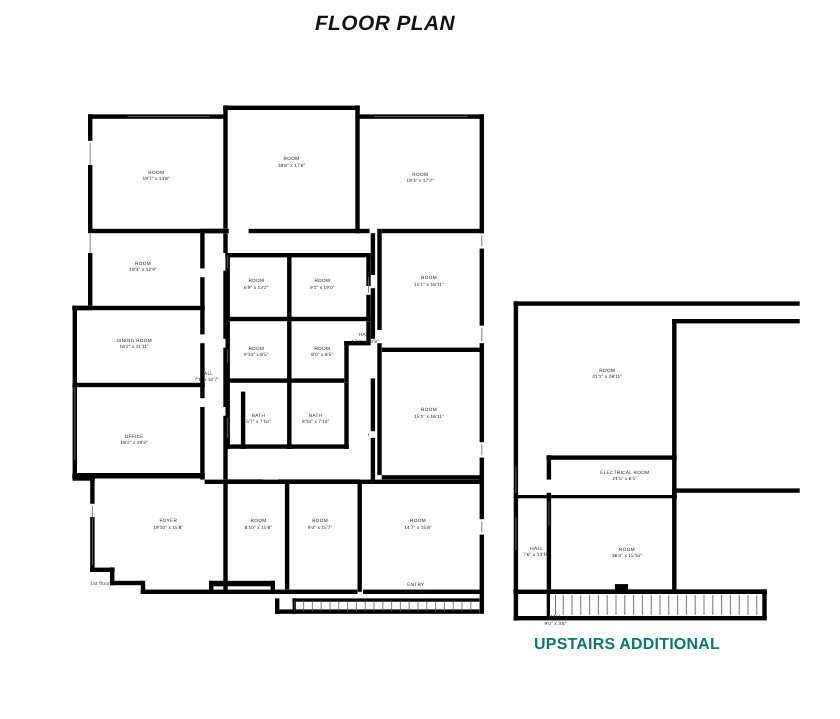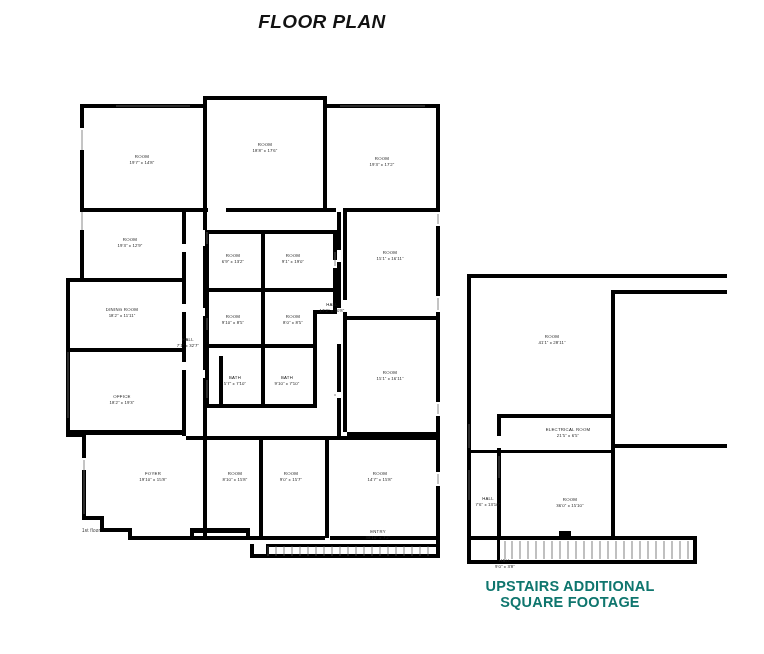--- a/index.html
+++ b/index.html
@@ -25,20 +25,21 @@
     position: absolute;
     left: 0;
     top: 11px;
     width: 644px;
     text-align: center;
     font-size: 19px;
     font-weight: bold;
     font-style: italic;
     letter-spacing: 0.4px;
     color: #121212;
+    padding-left: 28px;
   }
   .caption {
     position: absolute;
     left: 440px;
     top: 578px;
     width: 260px;
     text-align: center;
     font-size: 14.5px;
     font-weight: bold;
     line-height: 16px;
@@ -410,16 +411,15 @@
   </div>
   <div class="rlabel" style="left:505px;top:564px;">
     <span class="nm">HALL</span>
     <span class="dm">9'0" x 3'8"</span>
   </div>
 
   <div class="floorlabel">1st floor</div>
 
   <div class="caption">
     <span>UPSTAIRS ADDITIONAL</span><br>
-    <span>SQUARE FOOTAGE</span>
   </div>
 
 </div>
 
 </body></html>

